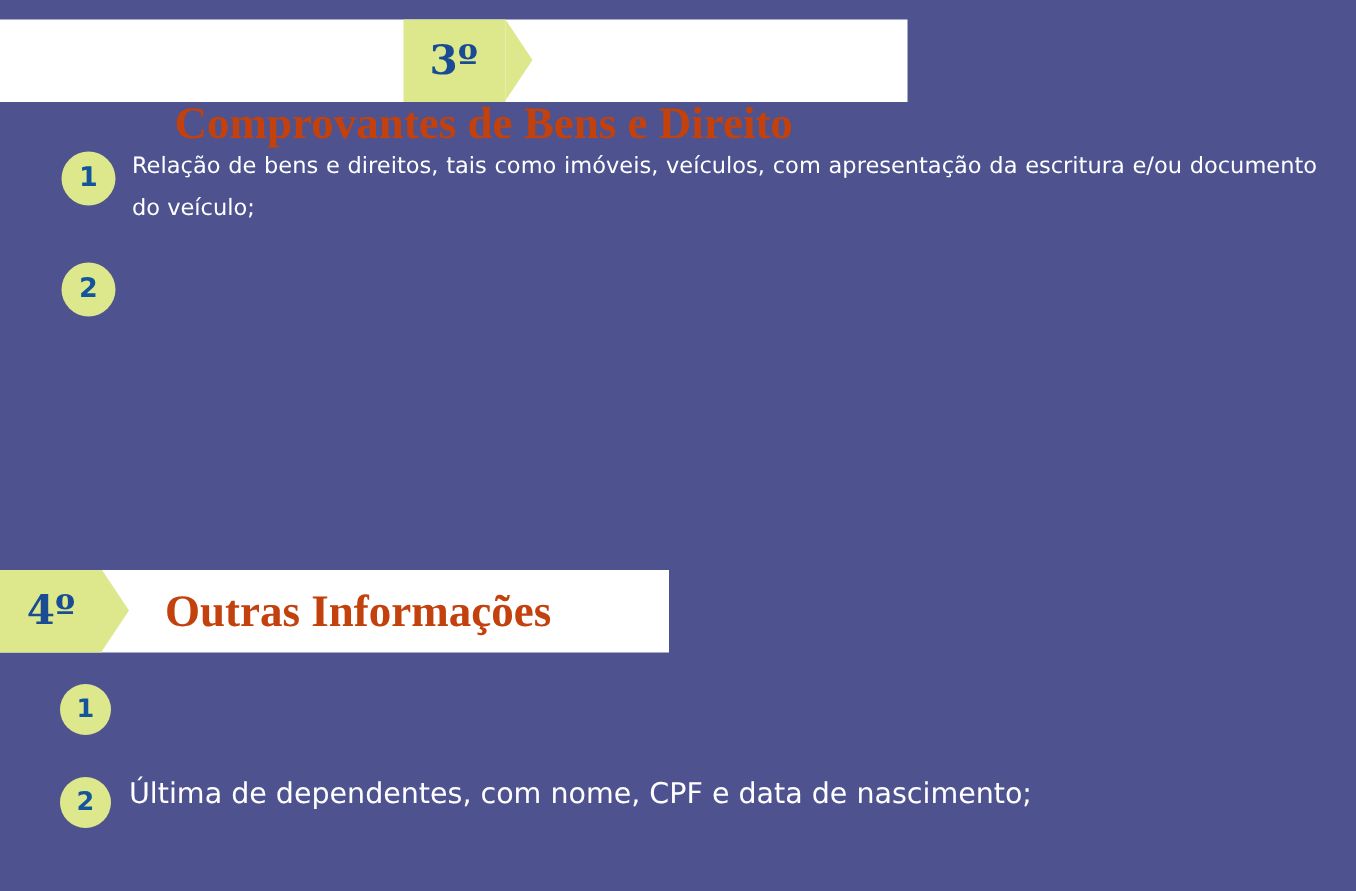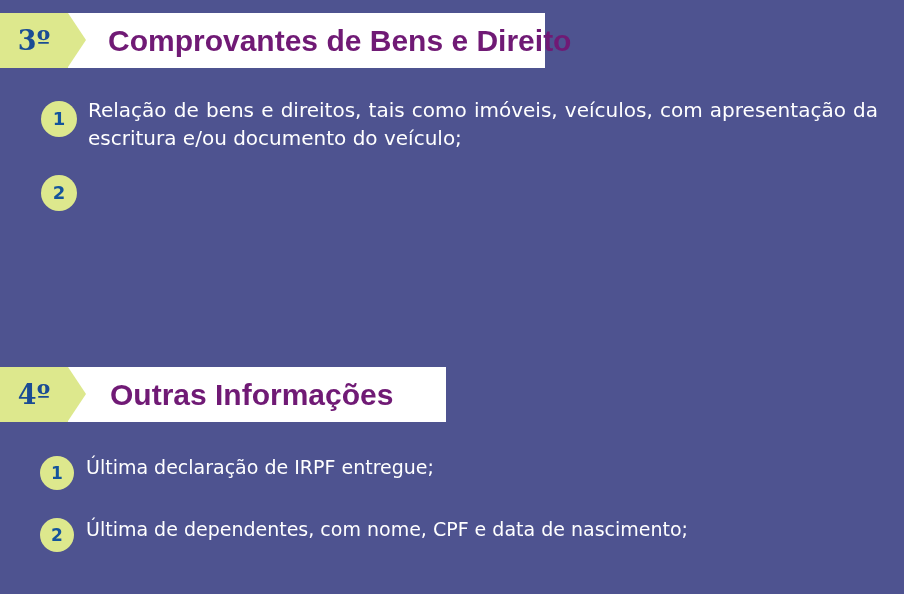--- a/index.html
+++ b/index.html
@@ -25,22 +25,22 @@
 
   
   .section-header {
     position: absolute;
     left: 0;
     height: 55px;
     background: #ffffff;
     display: flex;
     align-items: center;
   }
-  .section-header.s3 { top: 13px;  width: 545px; }
-  .section-header.s4 { top: 367px; width: 446px; }
+  .section-header.s3 { top: 13px;  width: 605px; flex-direction: column; }
+  .section-header.s4 { top: 380px; width: 446px; }
 
   .order-badge {
     position: relative;
     flex: 0 0 auto;
     width: 68px;
     height: 55px;
     background: #dde88d;
     color: #1a4c94;
     font-family: "DejaVu Serif", "Liberation Serif", serif;
     font-weight: bold;
@@ -57,22 +57,22 @@
     left: 100%;
     top: 0;
     width: 0;
     height: 0;
     border-top: 27.5px solid transparent;
     border-bottom: 27.5px solid transparent;
     border-left: 18px solid #dde88d;
   }
 
   .section-title {
-    color: #701a75;
-    font-family: Liberation Sans, sans-serif;
+    color: #c2410c;
+    font-family: Liberation Serif, serif;
     font-weight: bold;
     font-size: 30px;
     line-height: 1;
     white-space: nowrap;
   }
   .section-header.s3 .section-title { margin-left: 40px; }
   .section-header.s4 .section-title { margin-left: 42px; }
 
   
   .items {
@@ -112,21 +112,21 @@
     width: 34px;
     height: 34px;
     line-height: 34px;
     font-size: 17px;
   }
 
   .item-text {
     display: block;
     margin: 0 26px 0 88px;
     color: #ffffff;
-    font-size: 20px;
+    font-size: 15px;
     line-height: 28px;
     text-align: justify;
     text-justify: inter-word;
     font-family: "DejaVu Sans", "Liberation Sans", sans-serif;
     font-weight: normal;
   }
   .items.g4 .item-text {
     margin-left: 86px;
     margin-right: 26px;
     font-size: 19px;
@@ -157,21 +157,20 @@
   </div>
 
   <div class="section-header s4">
     <div class="order-badge">4º</div>
     <div class="section-title">Outras Informações</div>
   </div>
 
   <div class="items g4">
     <div class="item">
       <span class="item-bullet">1</span>
-      <span class="item-text no-justify">Última declaração de IRPF entregue;</span>
     </div>
     <div class="item">
       <span class="item-bullet">2</span>
       <span class="item-text">Última de dependentes, com nome, CPF e data de nascimento;</span>
     </div>
   </div>
 
 </div>
 
 </body></html>

